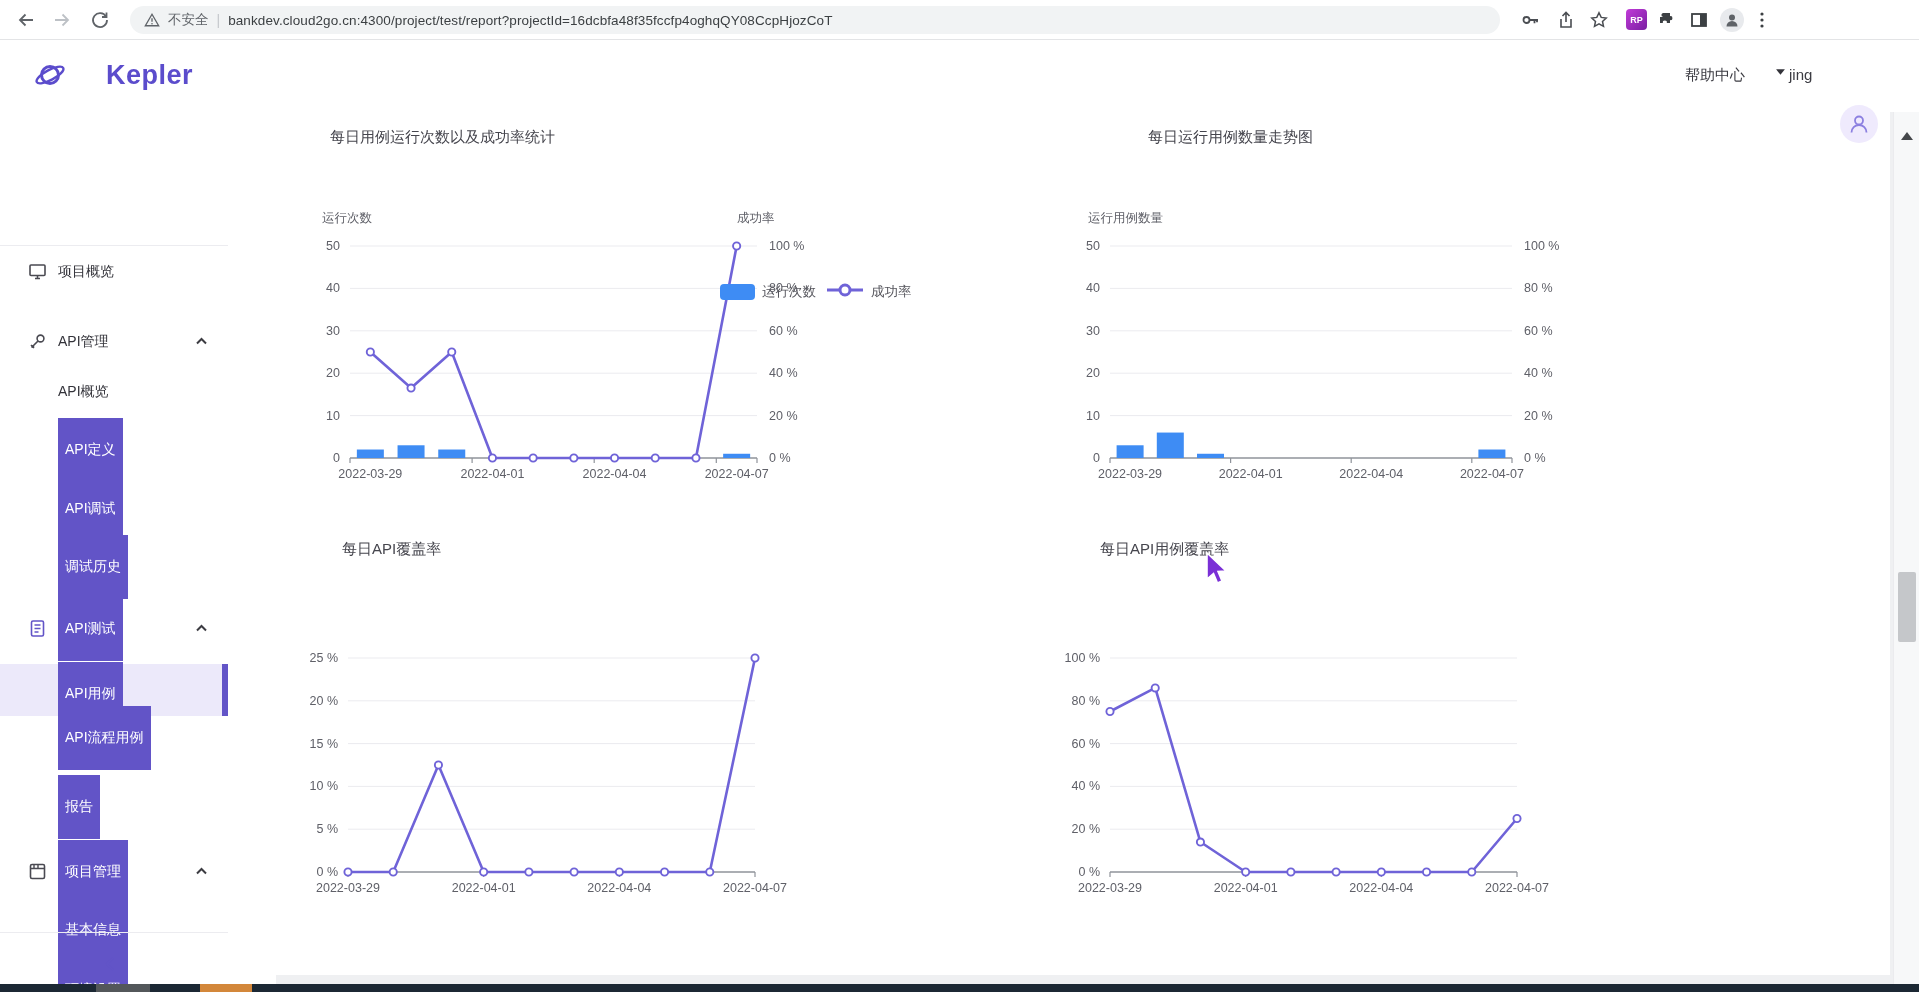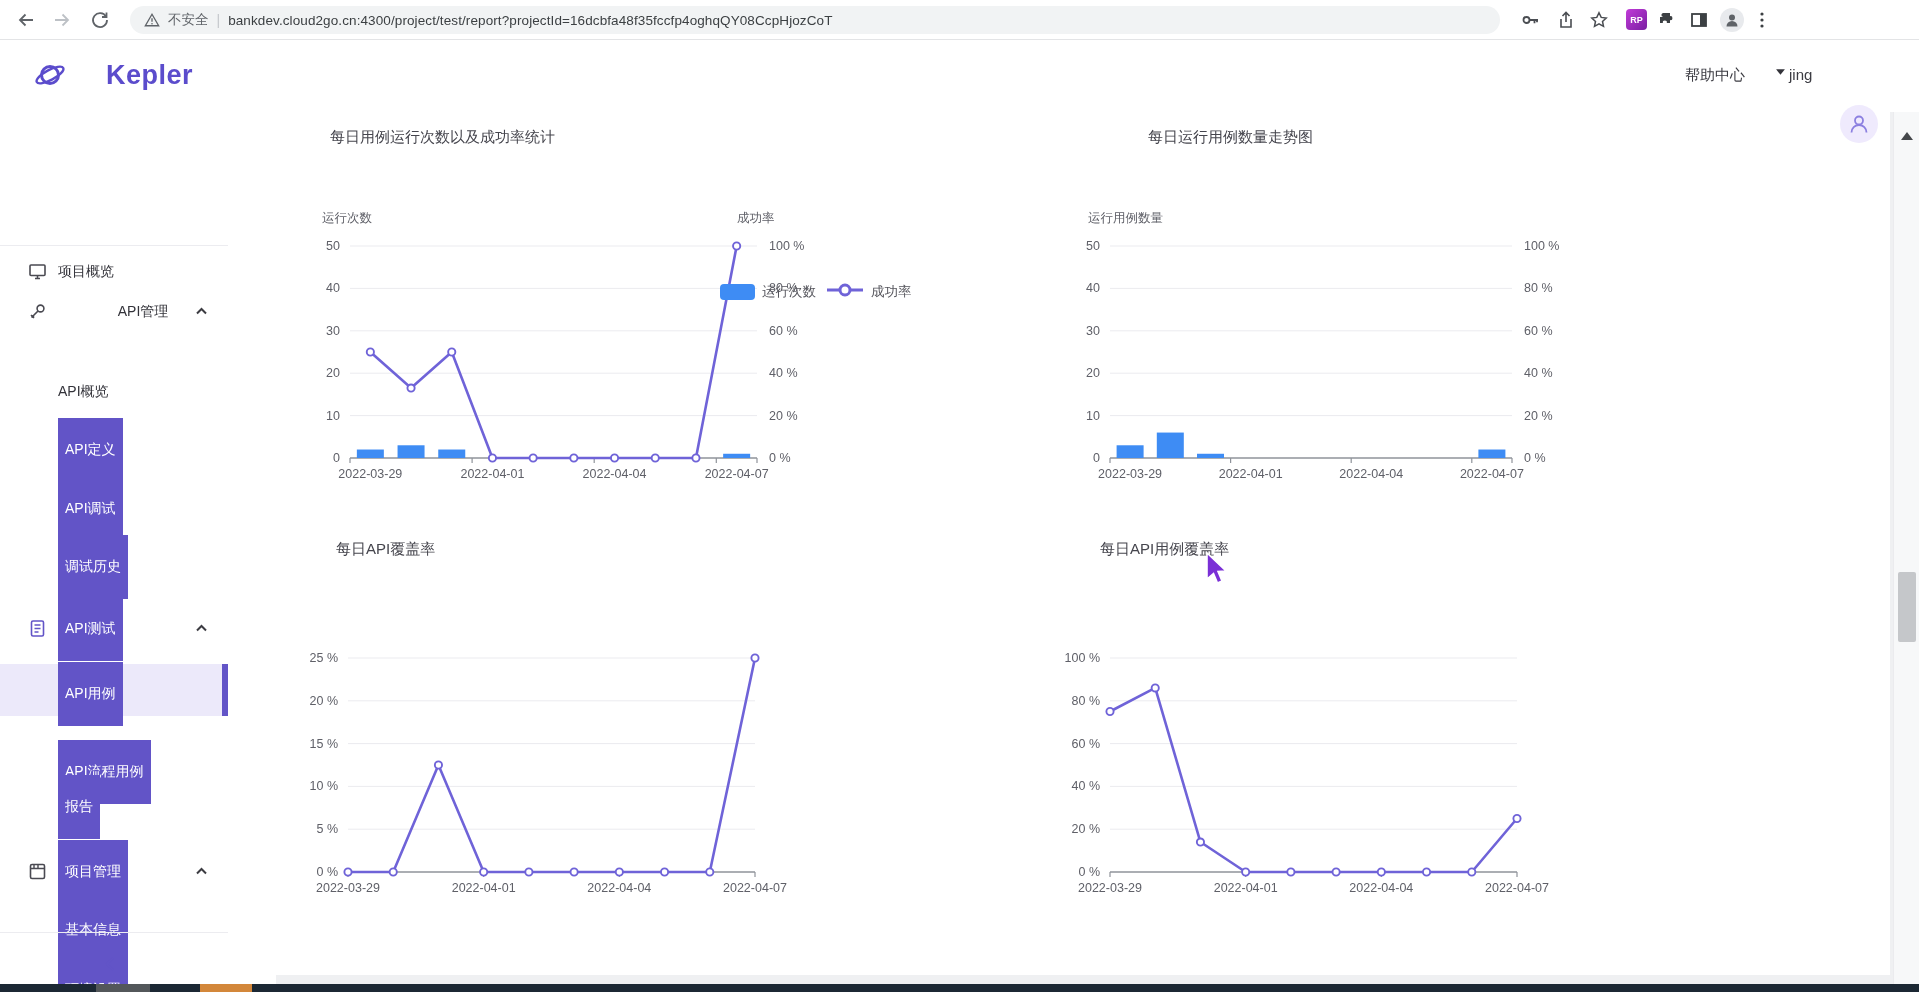--- a/index.html
+++ b/index.html
@@ -157,21 +157,21 @@
   <div id="active-row"></div>
   <div id="active-bar"></div>
   <div id="side-items">
       <div class="side-item" style="top: 136px;">
         <span class="s-ico"><svg width="19" height="19" viewBox="0 0 19 19">
             <rect x="2" y="3" width="15" height="10.5" rx="1" fill="none" stroke="#4a4a52" stroke-width="1.6"></rect>
             <path d="M7 16.5h5 M9.5 13.5v3" stroke="#4a4a52" stroke-width="1.6"></path>
           </svg></span>
         <span class="lbl">项目概览</span>
       </div>
-      <div class="side-item" style="top: 176px; justify-content: center;">
+      <div class="side-item" style="top: 206px;">
         <span class="s-ico"><svg width="19" height="19" viewBox="0 0 19 19">
             <circle cx="12.5" cy="6.5" r="3.4" fill="none" stroke="#4a4a52" stroke-width="1.6"></circle>
             <path d="M10 9 L3.5 15.5 M3 13l3 3" fill="none" stroke="#4a4a52" stroke-width="1.6"></path>
             <circle cx="5" cy="14.5" r="1.2" fill="#4a4a52"></circle>
           </svg></span>
         <span class="lbl">API管理</span>
         <span class="chev"><svg width="15" height="15" viewBox="0 0 15 15">
             <path d="M3 9.5 L7.5 5 L12 9.5" fill="none" stroke="#3c3c42" stroke-width="2"></path>
           </svg></span>
       </div>
@@ -193,21 +193,21 @@
             <path d="M6.5 6h6 M6.5 9.5h6 M6.5 13h4" stroke="#6254c7" stroke-width="1.4"></path>
           </svg></span>
         <span class="lbl boxed">API测试</span>
         <span class="chev"><svg width="15" height="15" viewBox="0 0 15 15">
             <path d="M3 9.5 L7.5 5 L12 9.5" fill="none" stroke="#3c3c42" stroke-width="2"></path>
           </svg></span>
       </div>
       <div class="side-item" style="top: 558px;">
         <span class="lbl boxed">API用例</span>
       </div>
-      <div class="side-item" style="top: 636px;">
+      <div class="side-item" style="top: 602px;">
         <span class="lbl boxed">API流程用例</span>
       </div>
       <div class="side-item" style="top: 671px;">
         <span class="lbl boxed">报告</span>
       </div>
       <div class="side-item" style="top: 736px;">
         <span class="s-ico"><svg width="19" height="19" viewBox="0 0 19 19">
             <rect x="2.5" y="2.5" width="14" height="14" rx="1.5" fill="none" stroke="#4a4a52" stroke-width="1.6"></rect>
             <path d="M2.5 6.5h14 M6 2.5v4 M10 2.5v4" stroke="#4a4a52" stroke-width="1.4"></path>
           </svg></span>
@@ -229,21 +229,21 @@
     <svg width="16" height="18" viewBox="0 0 16 18">
         <path d="M11 3 L5 9 L11 15" fill="none" stroke="#6254c7" stroke-width="2.4"></path>
       </svg>
   </div>
 </div>
 <div id="gutter"></div>
 
 <div id="content-panel">
   <div class="chart-title" style="left:78px; top:16px">每日用例运行次数以及成功率统计</div>
   <div class="chart-title" style="left:896px; top:16px">每日运行用例数量走势图</div>
-  <div class="chart-title" style="left:84px; top:428px">每日API覆盖率</div>
+  <div class="chart-title" style="left:90px; top:428px">每日API覆盖率</div>
   <div class="chart-title" style="left:848px; top:428px">每日API用例覆盖率</div>
 
   <div id="legend0">
       <span class="lg-item">
         <span class="lg-bar" style="background: rgb(62, 140, 244);"></span>
         <span class="lg-label">运行次数</span>
       </span>
       <span class="lg-item">
         <span><svg width="38" height="16" viewBox="0 0 38 16">
             <line x1="1" y1="8" x2="37" y2="8" stroke="#6f63d8" stroke-width="3"></line>

